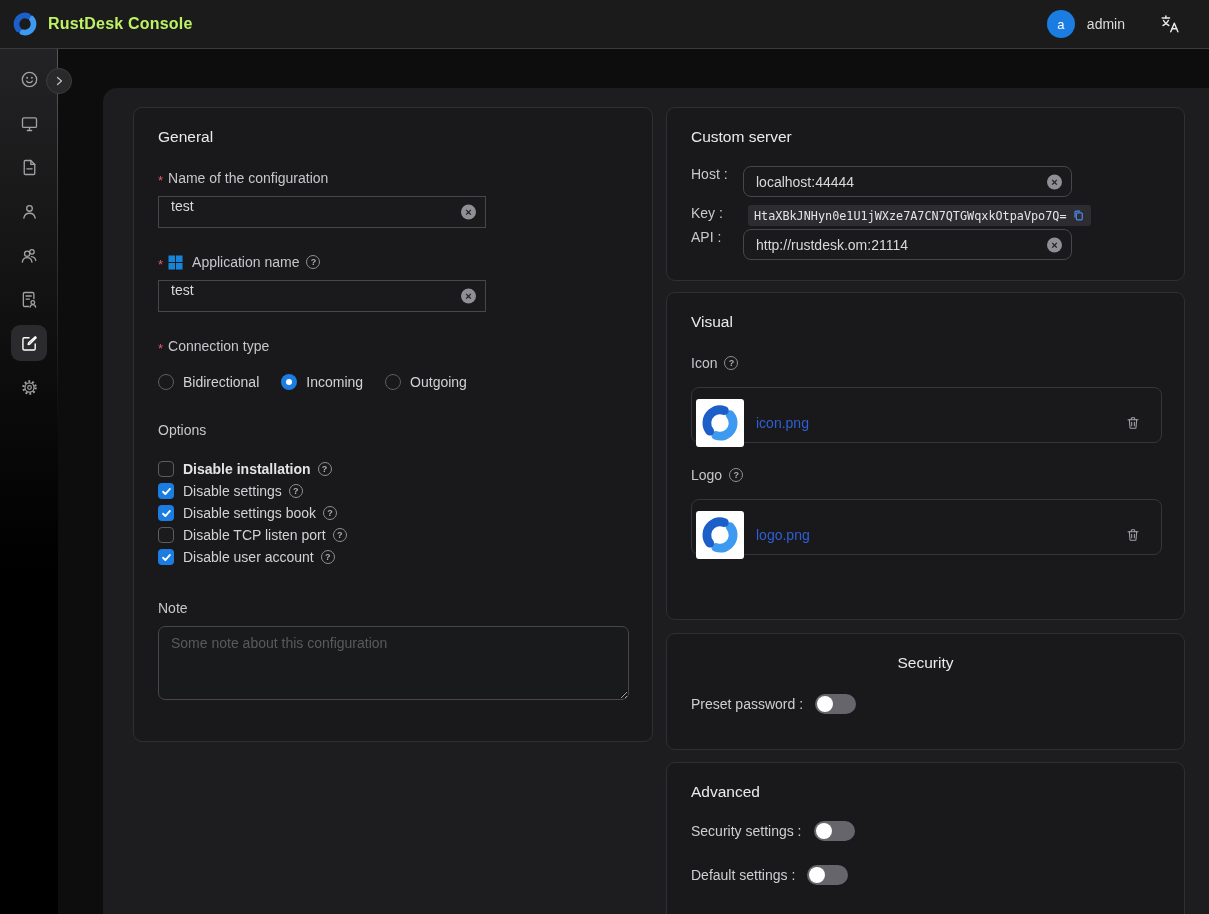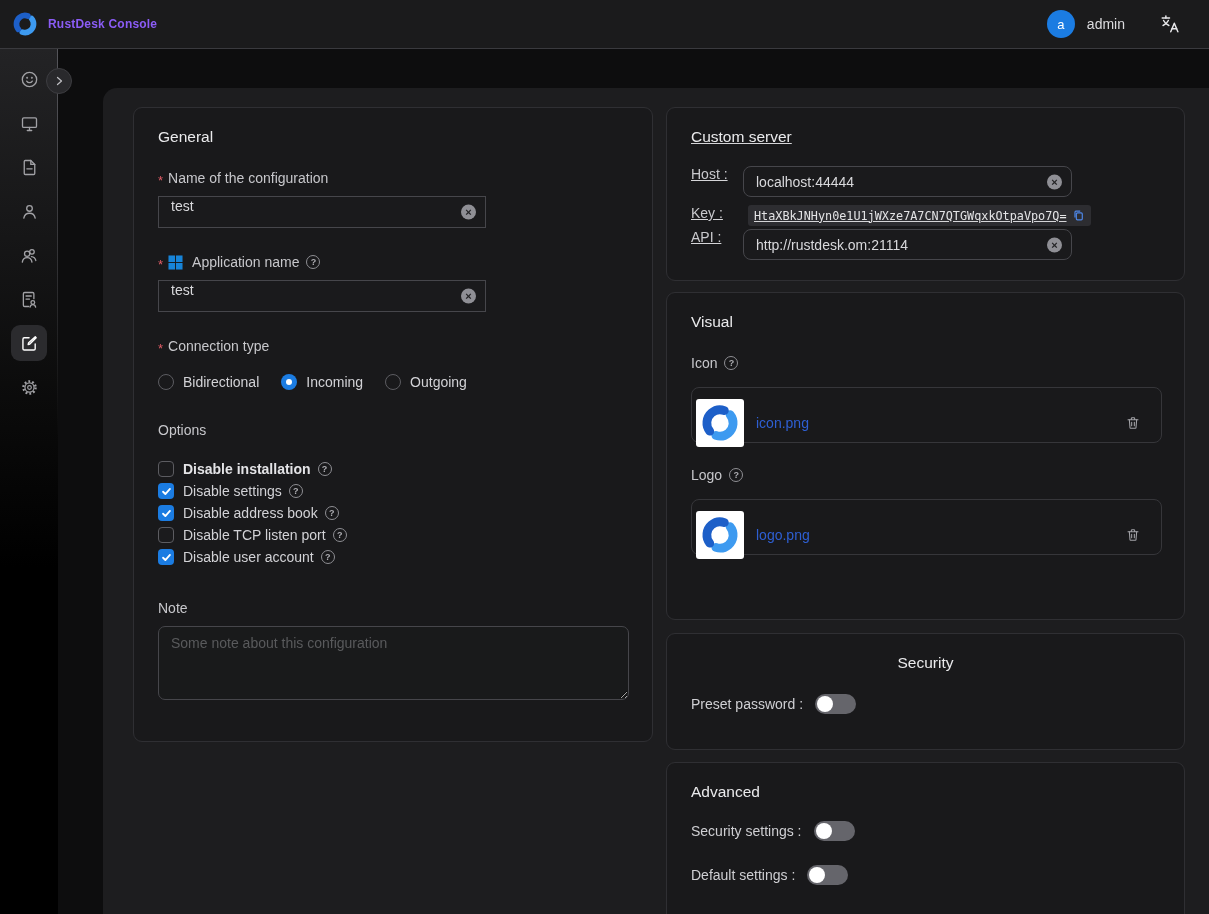--- a/index.html
+++ b/index.html
@@ -4,21 +4,21 @@
 <style>
   html,body{margin:0;padding:0;background:#000;}
   *{box-sizing:border-box;}
   #app{position:relative;width:1209px;height:914px;background:#0d0d0e;overflow:hidden;
        font-family:"Liberation Sans",sans-serif;color:#d5d5d8;}
 
   
   .header{position:absolute;top:0;left:0;right:0;height:49px;background:#1b1b1c;
           border-bottom:1px solid #3a3a3e;display:flex;align-items:center;padding:0 0 0 12px;z-index:5;}
   .logo{width:26px;height:26px;flex:0 0 auto;}
-  .app-title{margin-left:10px;font-size:12px;font-weight:bold;color:#8b5cf6;letter-spacing:.2px;}
+  .app-title{margin-left:10px;font-size:16px;font-weight:bold;color:#bef264;letter-spacing:.2px;}
   .header-right{margin-left:auto;display:flex;align-items:center;}
   .avatar{width:28px;height:28px;border-radius:50%;background:#1b7ce2;color:#fff;display:flex;
           align-items:center;justify-content:center;font-size:13px;}
   .username{margin-left:12px;font-size:14px;color:#dcdcdf;}
   .translate-btn{margin-left:34px;margin-right:28px;width:22px;height:22px;display:flex;align-items:center;}
 
   
   .sidebar{position:absolute;left:0;top:49px;bottom:0;width:58px;
            background:linear-gradient(#232325 0%,#0a0a0a 42%,#000 60%);padding-top:8px;z-index:4;}
   .sidebar::after{content:"";position:absolute;top:0;right:0;width:1px;bottom:0;
@@ -32,21 +32,21 @@
            background:#29292c;border:1px solid #3d3d41;display:flex;align-items:center;
            justify-content:center;z-index:6;color:#c0c0c4;}
 
   
   .panel{position:absolute;left:103px;top:88px;right:0;bottom:-80px;background:#1d1d1f;
          border-top-left-radius:14px;}
   .card{position:absolute;background:#19191b;border:1px solid #2f2f33;border-radius:9px;padding:20px 24px;}
   .card-title{font-size:15.5px;color:#eaeaec;margin-bottom:24px;}
 
   .card-general{left:30px;top:19px;width:520px;height:635px;}
-  .card-server{left:563px;top:19px;width:519px;height:174px;text-decoration:underline;}
+  .card-server{left:563px;top:19px;width:519px;height:174px;}
   .card-visual{left:563px;top:204px;width:519px;height:328px;}
   .card-security{left:563px;top:545px;width:519px;height:117px;}
   .card-advanced{left:563px;top:674px;width:519px;height:250px;}
 
   
   .field-label{display:flex;align-items:center;font-size:14px;color:#c7c7cb;margin-bottom:10px;}
   .req{color:#e05c66;margin-right:5px;font-size:13px;position:relative;top:2px;}
   .text-input{position:relative;width:328px;height:32px;margin-bottom:26px;}
   .text-input input{width:100%;height:100%;background:#1a1a1c;border:1px solid #46464b;border-radius:0;
       color:#d9d9dc;font-size:14px;padding:0 32px 12px 12px;outline:none;font-family:"Liberation Sans",sans-serif;}
@@ -271,21 +271,21 @@
             </span>
             <span class="check-label">Disable settings</span>
             <span class="help-ic">?</span>
           </div>
           <div class="check-row">
             <span class="checkbox checked">
               <svg width="11" height="11" viewBox="0 0 24 24" fill="none" stroke="#fff" stroke-width="4" stroke-linecap="round" stroke-linejoin="round">
                 <path d="M4.5 12.5l5 5 10-11"></path>
               </svg>
             </span>
-            <span class="check-label">Disable address book</span>
+            <span class="check-label">Disable settings book</span>
             <span class="help-ic">?</span>
           </div>
           <div class="check-row">
             <span class="checkbox">
               
             </span>
             <span class="check-label">Disable TCP listen port</span>
             <span class="help-ic">?</span>
           </div>
           <div class="check-row">

